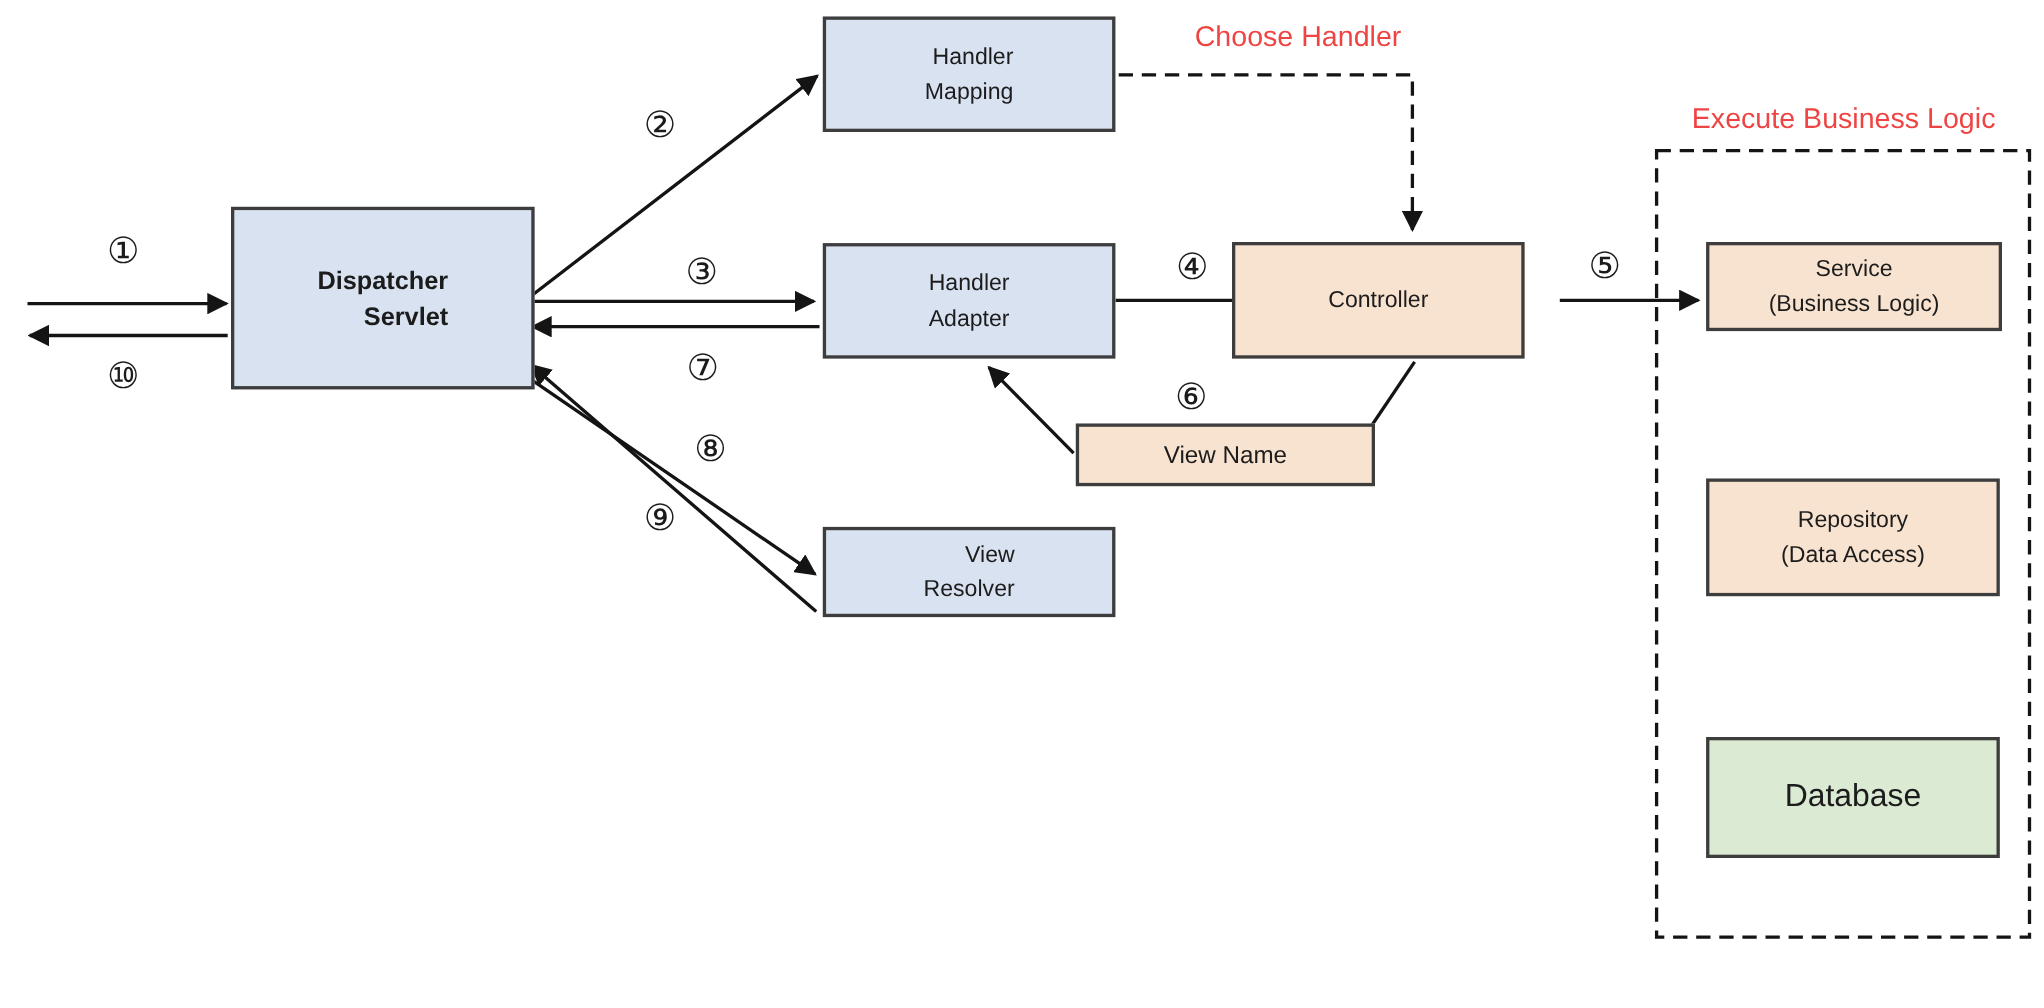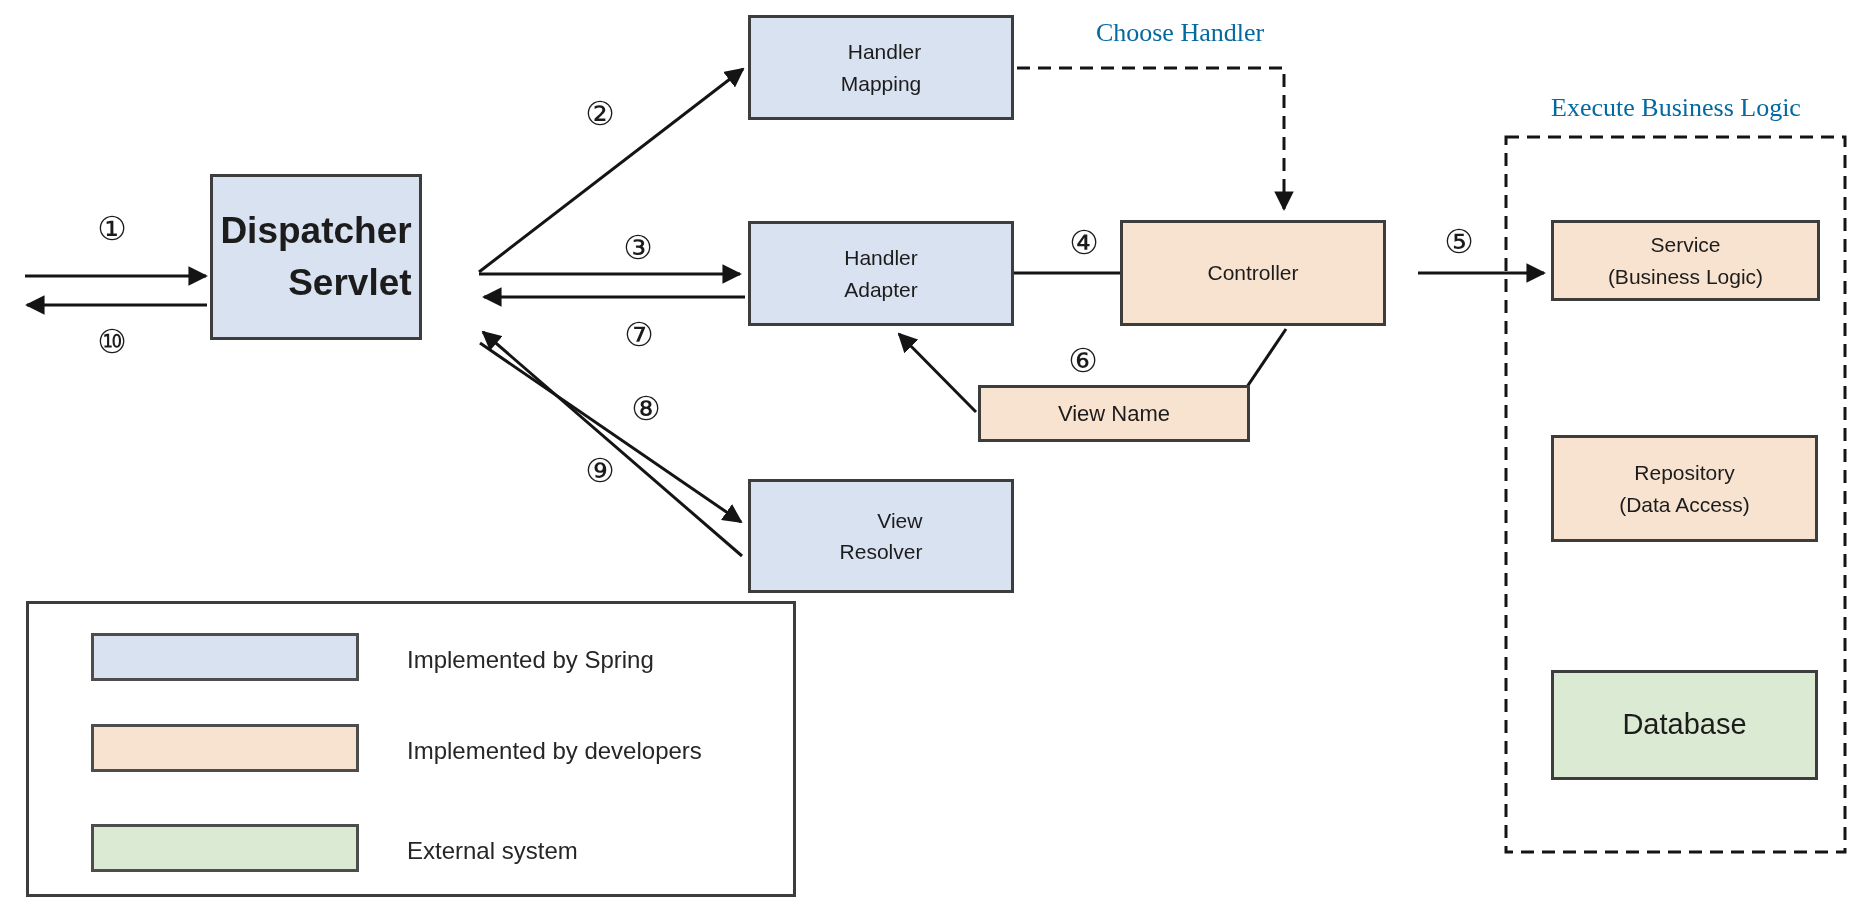--- a/index.html
+++ b/index.html
@@ -22,40 +22,40 @@
   svg.wires .dashed{stroke-dasharray:13 8;}
   #ah path{fill:var(--line-black);stroke:none;}
   .node{
     position:absolute;box-sizing:border-box;border:3px solid var(--box-border);
     display:flex;align-items:center;justify-content:center;text-align:center;
     font-size:21px;line-height:1.5;white-space:pre-line;
   }
   .node.spring{background:var(--spring-blue);text-align:right;}
   .node.dev{background:var(--developer-orange);}
   .node.ext{background:var(--external-green);}
-  #n-dispatcher{left:210px;top:174px;width:212px;height:166px;font-size:37px;font-weight:bold;line-height:1.4;}
+  #n-dispatcher{left:210px;top:188px;width:276px;height:166px;font-size:23px;font-weight:bold;line-height:1.4;}
   #n-handler-mapping{left:748px;top:15px;width:266px;height:105px;}
   #n-handler-adapter{left:748px;top:221px;width:266px;height:105px;}
-  #n-view-resolver{left:748px;top:479px;width:266px;height:114px;}
+  #n-view-resolver{left:748px;top:479px;width:266px;height:82px;}
   #n-controller{left:1120px;top:220px;width:266px;height:106px;}
   #n-view-name{left:978px;top:385px;width:272px;height:57px;font-size:22px;}
   #n-service{left:1551px;top:220px;width:269px;height:81px;}
   #n-repository{left:1551px;top:435px;width:267px;height:107px;}
   #n-database{left:1551px;top:670px;width:267px;height:110px;font-size:29px;}
   .step{
     position:absolute;transform:translate(-50%,-50%);
     font-family:"DejaVu Sans",sans-serif;font-size:33px;color:#1b1b1b;line-height:1;
   }
   #s1{left:112px;top:228px;} #s2{left:600px;top:113px;} #s3{left:638px;top:247px;}
   #s4{left:1084px;top:242px;} #s5{left:1459px;top:241px;} #s6{left:1083px;top:360px;}
   #s7{left:639px;top:334px;} #s8{left:646px;top:408px;} #s9{left:600px;top:470px;}
   #s10{left:112px;top:341px;}
   .annotation{
     position:absolute;transform:translate(-50%,-50%);
-    font-size:26px;white-space:nowrap;color:#0369a1;font-family:Liberation Serif, serif;
+    font-size:26px;white-space:nowrap;color:#ef4444;
   }
   #t-choose{left:1180px;top:33px;}
   #t-ebl{left:1676px;top:85px;margin-top:23px;}
   #legend{
     position:absolute;left:26px;top:601px;width:770px;height:296px;
     box-sizing:border-box;border:3px solid var(--box-border);background:#fff;
   }
   .lg-swatch{
     position:absolute;left:62px;width:268px;height:48px;
     box-sizing:border-box;border:3px solid #4d4d4d;
@@ -121,22 +121,14 @@
   <span class="step" id="s5">⑤</span>
   <span class="step" id="s6">⑥</span>
   <span class="step" id="s7">⑦</span>
   <span class="step" id="s8">⑧</span>
   <span class="step" id="s9">⑨</span>
   <span class="step" id="s10">⑩</span>
 
   <div class="annotation" id="t-choose">Choose Handler</div>
   <div class="annotation" id="t-ebl">Execute Business Logic</div>
 
-  <div id="legend">
-    <div class="lg-swatch" id="lg-sw-spring"></div>
-    <div class="lg-label" id="lg-lb-spring">Implemented by Spring</div>
-    <div class="lg-swatch" id="lg-sw-dev"></div>
-    <div class="lg-label" id="lg-lb-dev">Implemented by developers</div>
-    <div class="lg-swatch" id="lg-sw-ext"></div>
-    <div class="lg-label" id="lg-lb-ext">External system</div>
-  </div>
 
 </div>
 
 </body></html>

